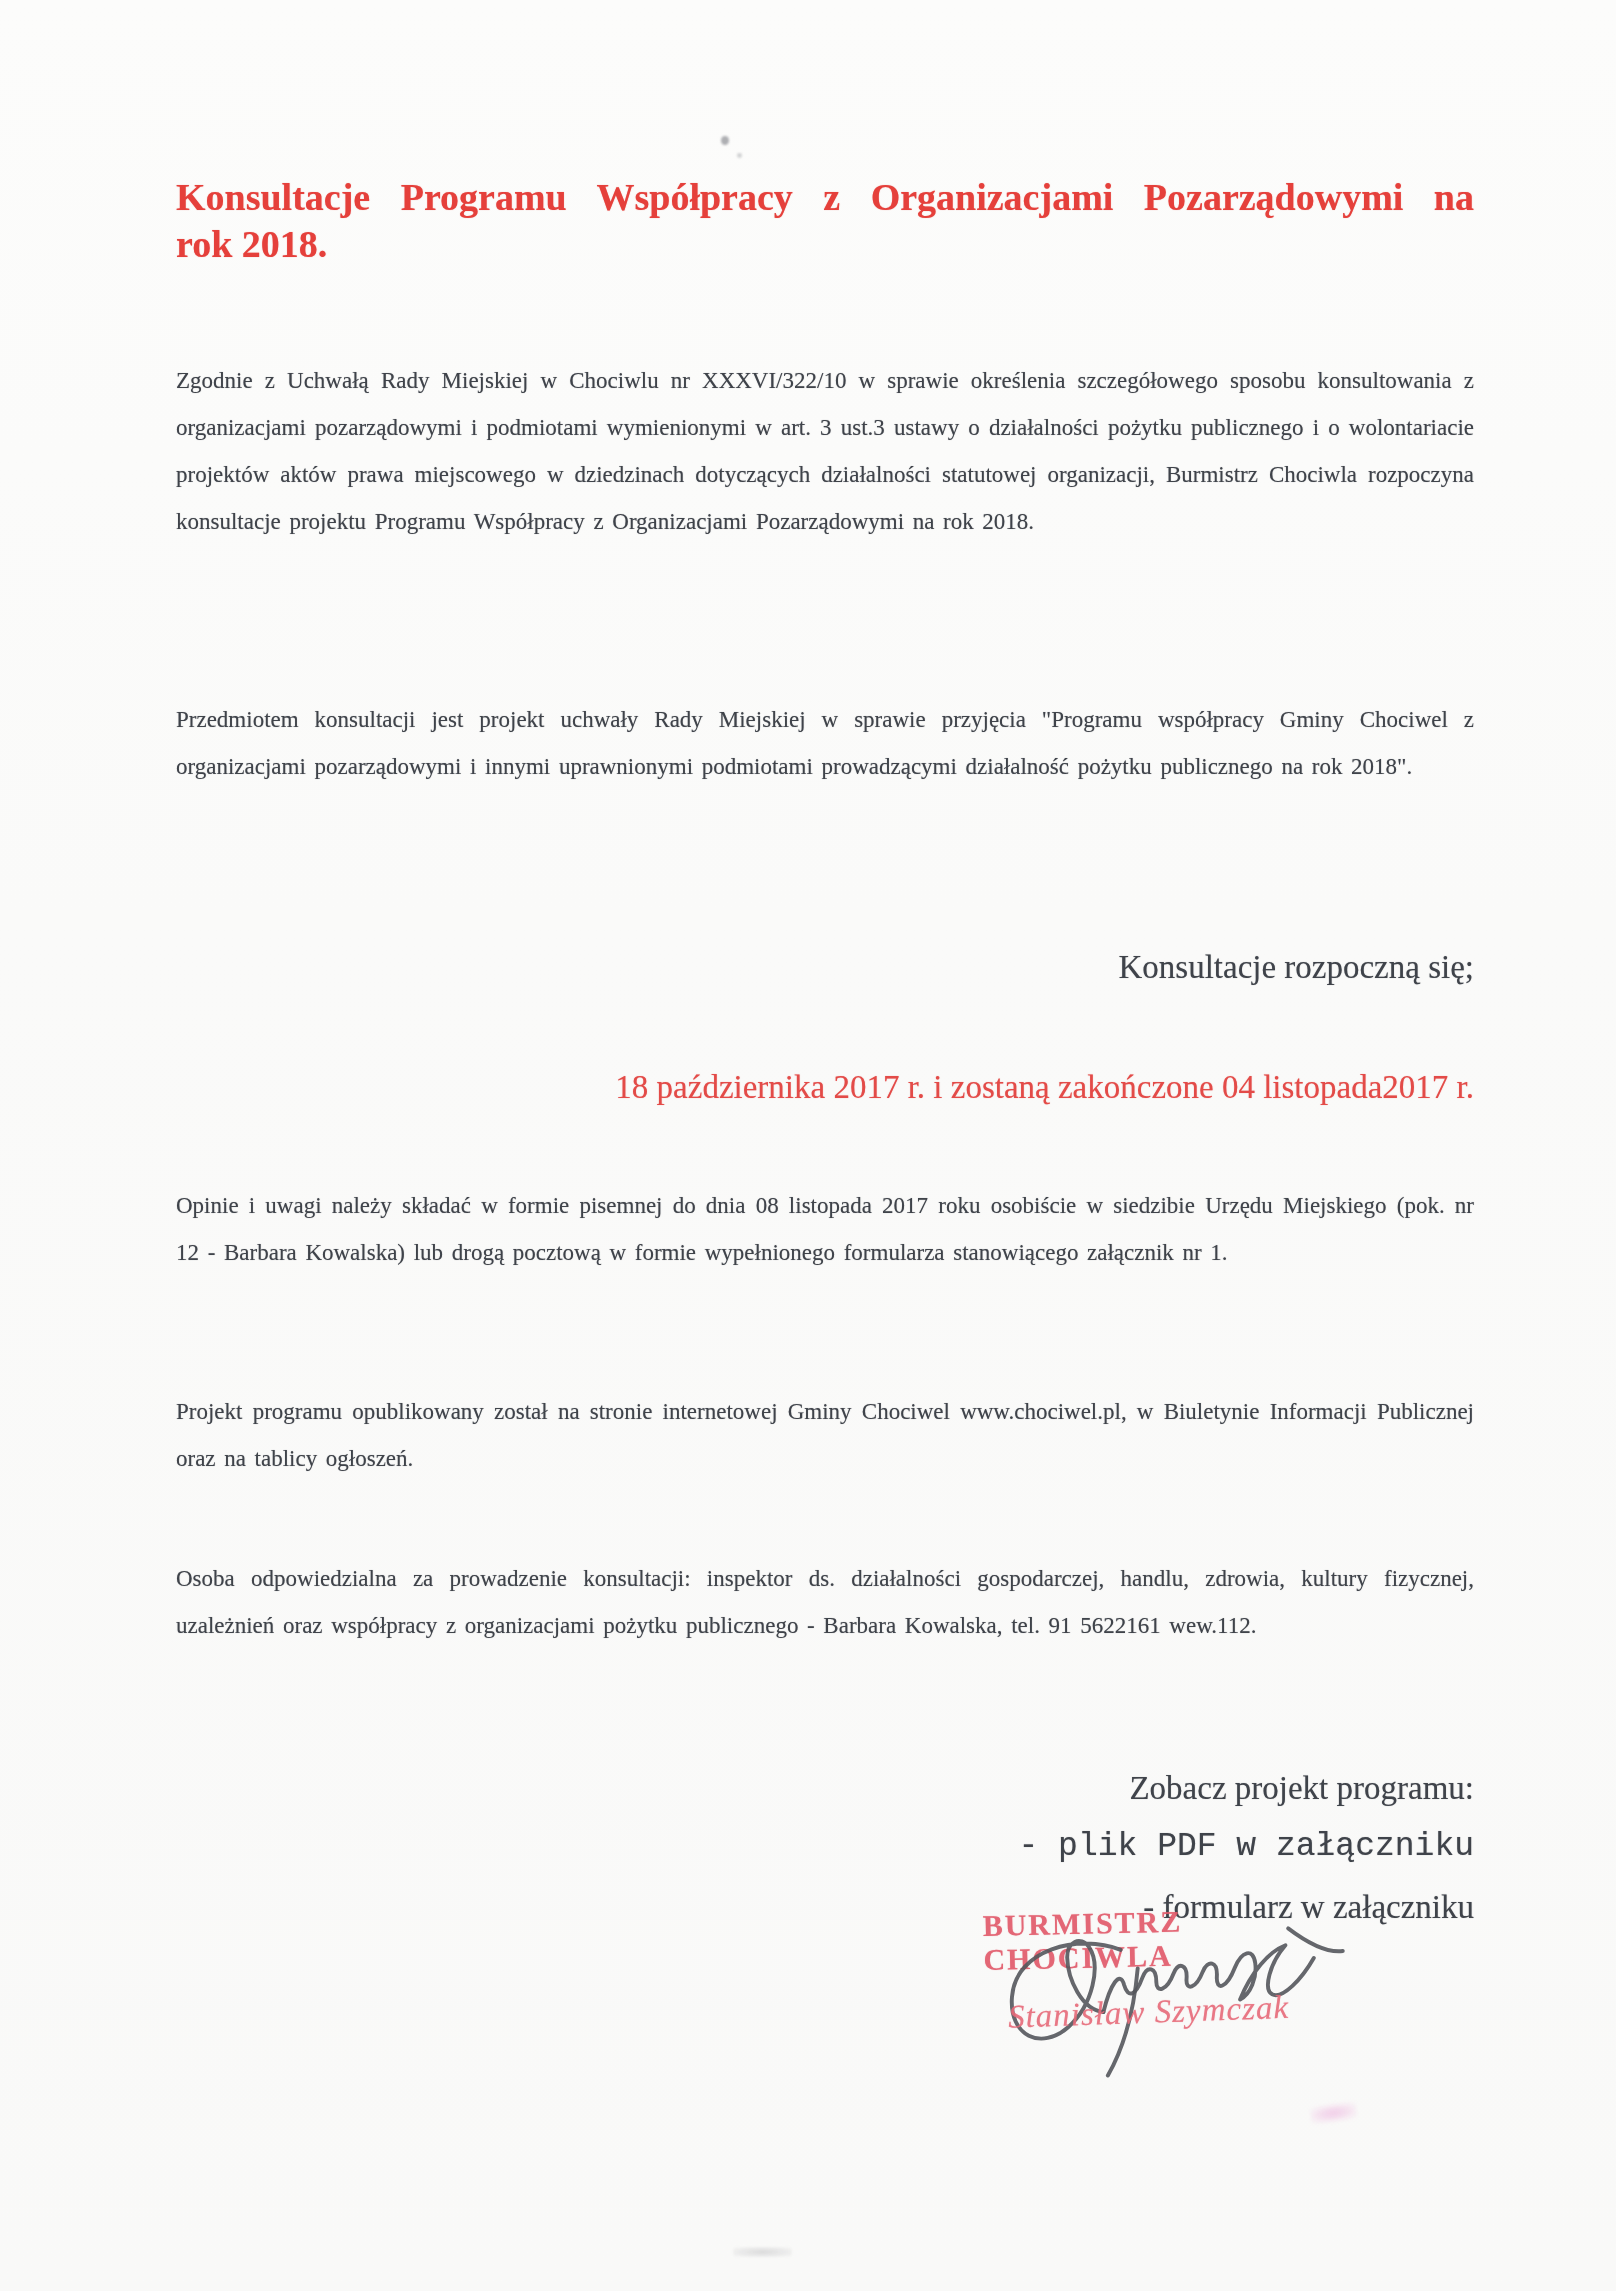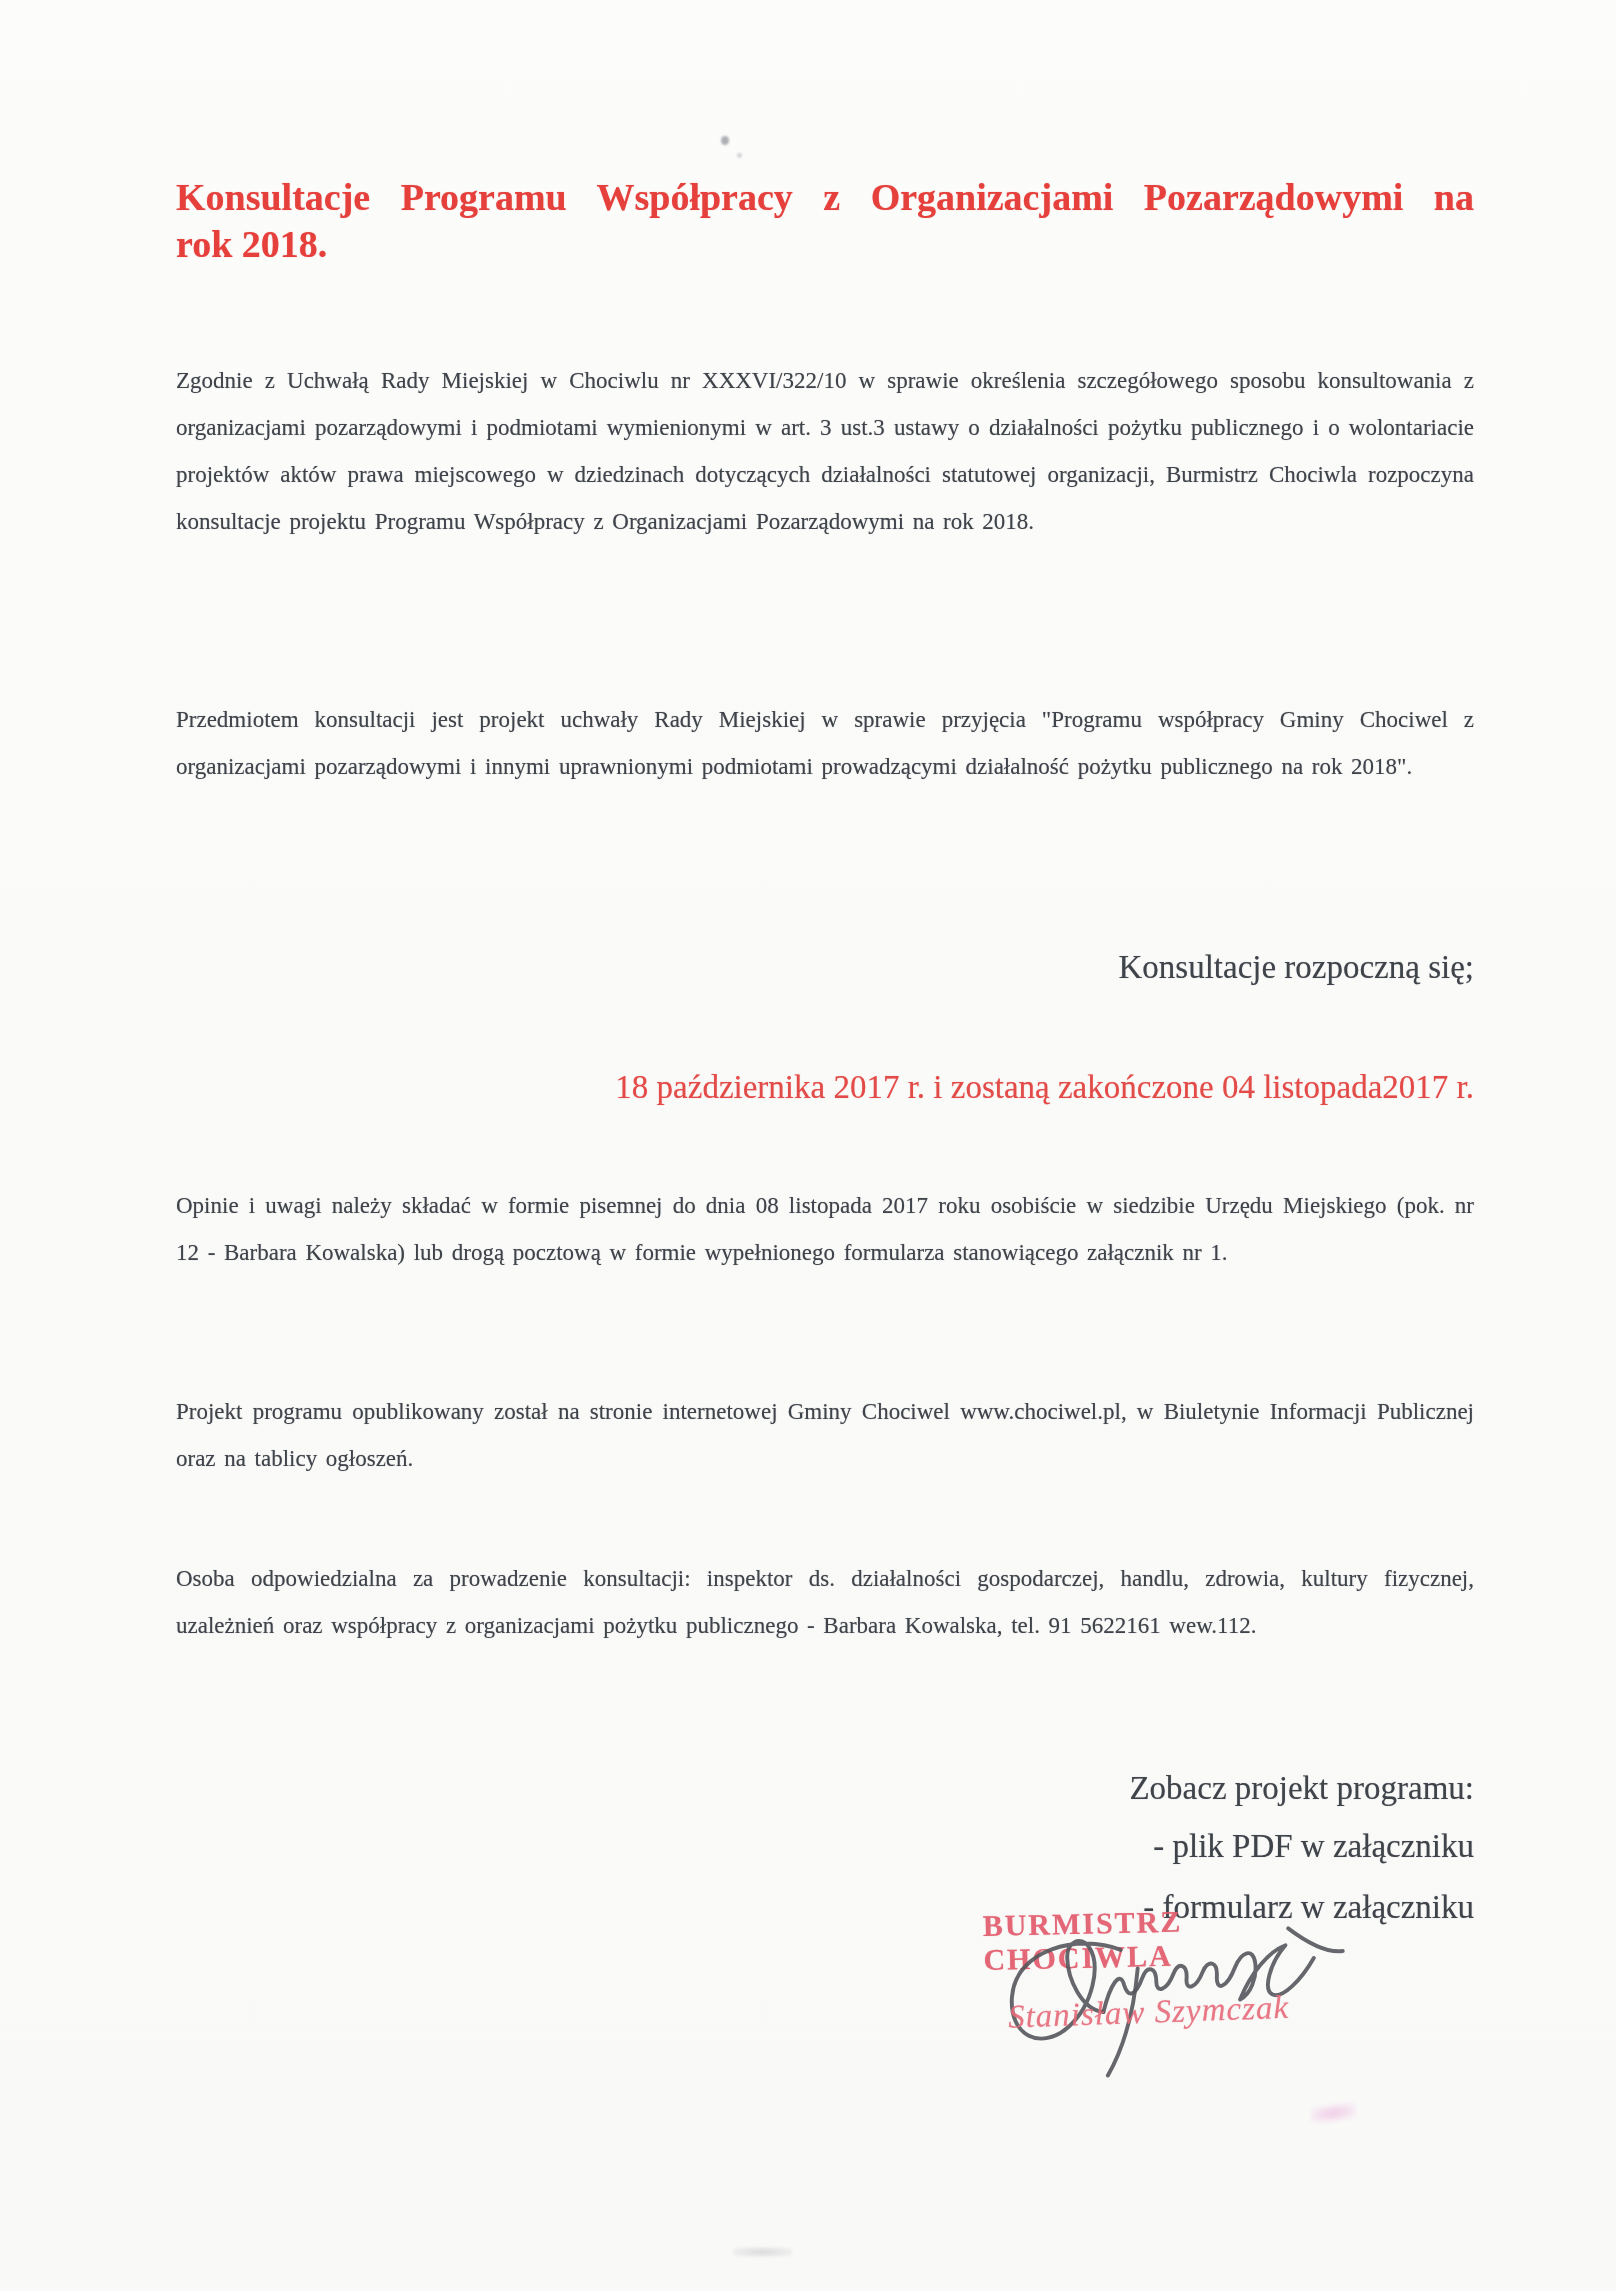--- a/index.html
+++ b/index.html
@@ -67,21 +67,21 @@
   .l-start   { top: 944px; }
   .l-dates   {
     top: 1064px;
     color: #e34b48;
     text-shadow: 0 0 1px rgba(227, 75, 72, 0.5);
   }
   .p-opinions  { top: 1182px; }
   .p-published { top: 1388px; }
   .p-person    { top: 1555px; }
   .l-see       { top: 1765px; }
-  .l-att-pdf   { top: 1823px; }
+  .l-att-pdf   { top: 1823px; font-family: Liberation Mono, monospace; }
   .l-att-form  { top: 1884px; }
 
   
   .stamp-title {
     position: absolute;
     left: 983px;
     top: 1905px;
     width: 363px;
     font-size: 30px;
     font-weight: 700;

